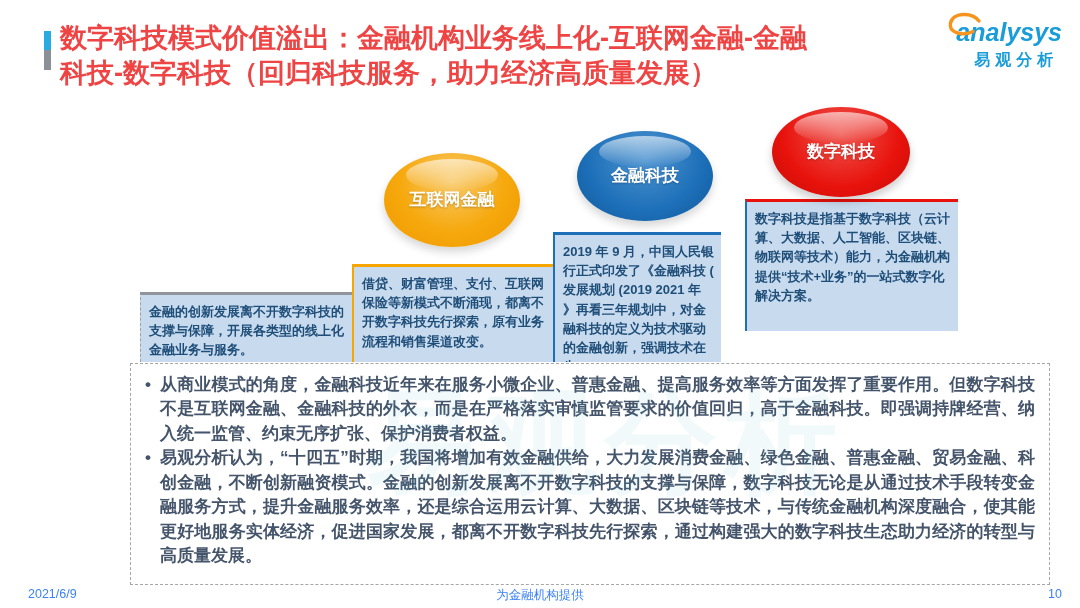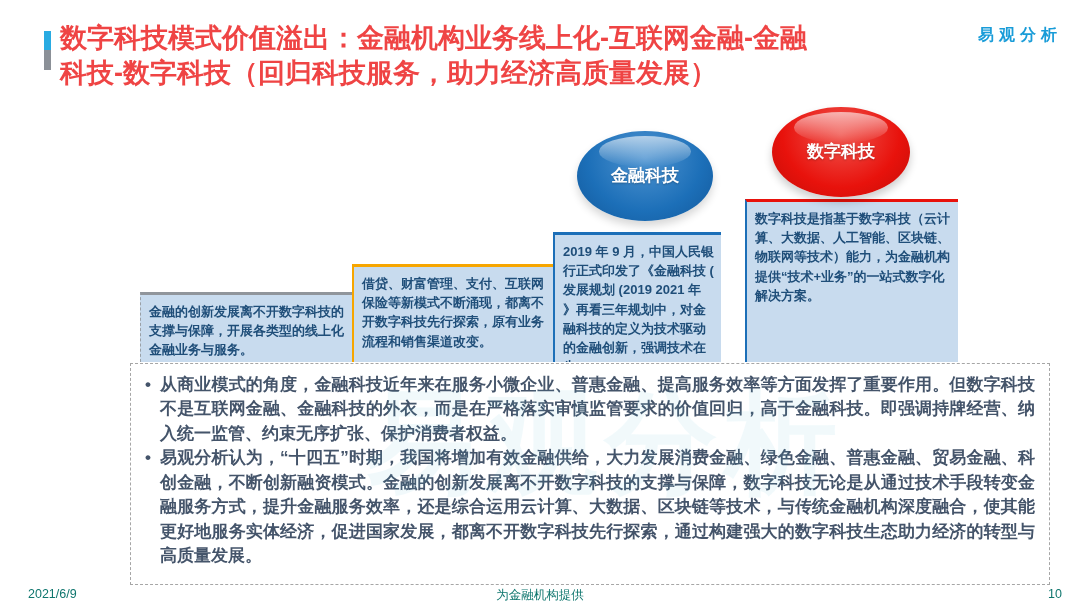--- a/index.html
+++ b/index.html
@@ -18,21 +18,21 @@
   .brand-cn { font-size:16px; font-weight:bold; color:#199CD8; letter-spacing:5px;
     margin-top:5px; padding-left:26px; }
 
   
   .step { position:absolute; background:#C8DBEE; box-sizing:border-box; z-index:1; overflow:hidden; }
   .step-desc { margin:0; padding:7px 6px 7px 8px; font-size:13px; line-height:1.48;
     color:#1F4E79; font-weight:600; }
   .step1 { left:140px; top:292px; width:212px; height:70px;  border-top:3px solid #90959B; border-left:1px dashed #9AA0A6; }
   .step2 { left:352px; top:264px; width:201px; height:98px;  border-top:3px solid #F7A600; border-left:2px solid #F7A600; }
   .step3 { left:553px; top:232px; width:168px; height:130px; border-top:3px solid #1C6FB8; border-left:2px solid #1C6FB8; }
-  .step4 { left:745px; top:199px; width:213px; height:163px; border-top:3px solid #E8120C; border-left:2px solid #1C6FB8; }
+  .step4 { left:745px; top:199px; width:213px; height:132px; border-top:3px solid #E8120C; border-left:2px solid #1C6FB8; }
 
   
   .ball { position:absolute; z-index:2; border-radius:50%; display:flex;
     align-items:center; justify-content:center; text-align:center; }
   .ball::before { content:""; position:absolute; left:16%; top:6%; width:68%; height:34%;
     border-radius:50%; background:linear-gradient(to bottom,rgba(255,255,255,.62),rgba(255,255,255,0)); }
   .ball-label { position:relative; color:#fff; font-weight:bold; font-size:17px; line-height:1.35;
     text-shadow:0 1px 2px rgba(0,0,0,.25); }
   .ball1 { left:177px; top:180px; width:136px; height:86px; box-shadow:0 5px 9px rgba(0,0,0,.16);
     background:radial-gradient(ellipse at 50% 30%,#C3C7CC 0%,#A3A8AD 55%,#8D9298 100%); }
@@ -51,50 +51,59 @@
   .bullet { position:relative; padding-left:17px; font-size:17px; line-height:1.44;
     color:#44546A; font-weight:600; text-align:justify; }
   .bullet .marker { position:absolute; left:2px; top:0; }
 
   
   .watermark { position:absolute; left:365px; top:368px; font-size:112px; font-weight:bold;
     color:#56BCD8; opacity:.08; letter-spacing:8px; z-index:3; pointer-events:none; white-space:nowrap; }
 
   
   .footer { position:absolute; left:0; right:0; bottom:5px; height:16px;
-    font-size:12.5px; color:#0f766e; z-index:4; }
+    font-size:12.5px; color:#3b82f6; z-index:4; }
   .footer .date   { position:absolute; left:28px; }
   .footer .slogan { position:absolute; left:50%; transform:translateX(-50%); }
   .footer .page   { position:absolute; right:18px; }
 </style>
 </head>
 <body>
 
 <div class="slide">
 
   <div class="accent-bar"></div>
   <h1 class="title">数字科技模式价值溢出：金融机构业务线上化-互联网金融-金融科技-数字科技（回归科技服务，助力经济高质量发展）</h1>
 
   <div class="logo">
+    <div class="brand">
+      <svg class="swoosh" width="38" height="30" viewBox="0 0 38 30">
+        <path d="M33 9 C26 0 7 0 4.5 11 C2.5 20 15 25 27 19.5" stroke="#F7941E" stroke-width="3.4" fill="none" stroke-linecap="round"></path>
+      </svg>
+      <span>analysys</span>
+    </div>
     <div class="brand-cn">易观分析</div>
   </div>
 
   <div class="step step1">
     <p class="step-desc">金融的创新发展离不开数字科技的支撑与保障，开展各类型的线上化金融业务与服务。</p>
   </div>
   <div class="step step2">
     <p class="step-desc">借贷、财富管理、支付、互联网保险等新模式不断涌现，都离不开数字科技先行探索，原有业务流程和销售渠道改变。</p>
   </div>
   <div class="step step3">
     <p class="step-desc">2019 年 9 月，中国人民银行正式印发了《金融科技 ( 发展规划 (2019 2021 年 》再看三年规划中，对金融科技的定义为技术驱动的金融创新，强调技术在先。</p>
   </div>
   <div class="step step4">
     <p class="step-desc">数字科技是指基于数字科技（云计算、大数据、人工智能、区块链、物联网等技术）能力，为金融机构提供“技术+业务”的一站式数字化解决方案。</p>
   </div>
 
+  <div class="ball ball2">
+    <span class="ball-label">互联网金融</span>
+  </div>
   <div class="ball ball4">
     <span class="ball-label">数字科技</span>
   </div>
   <div class="ball ball3">
     <span class="ball-label">金融科技</span>
   </div>
 
   <div class="analysis-box">
     <div class="bullet">
       <span class="marker">•</span>

